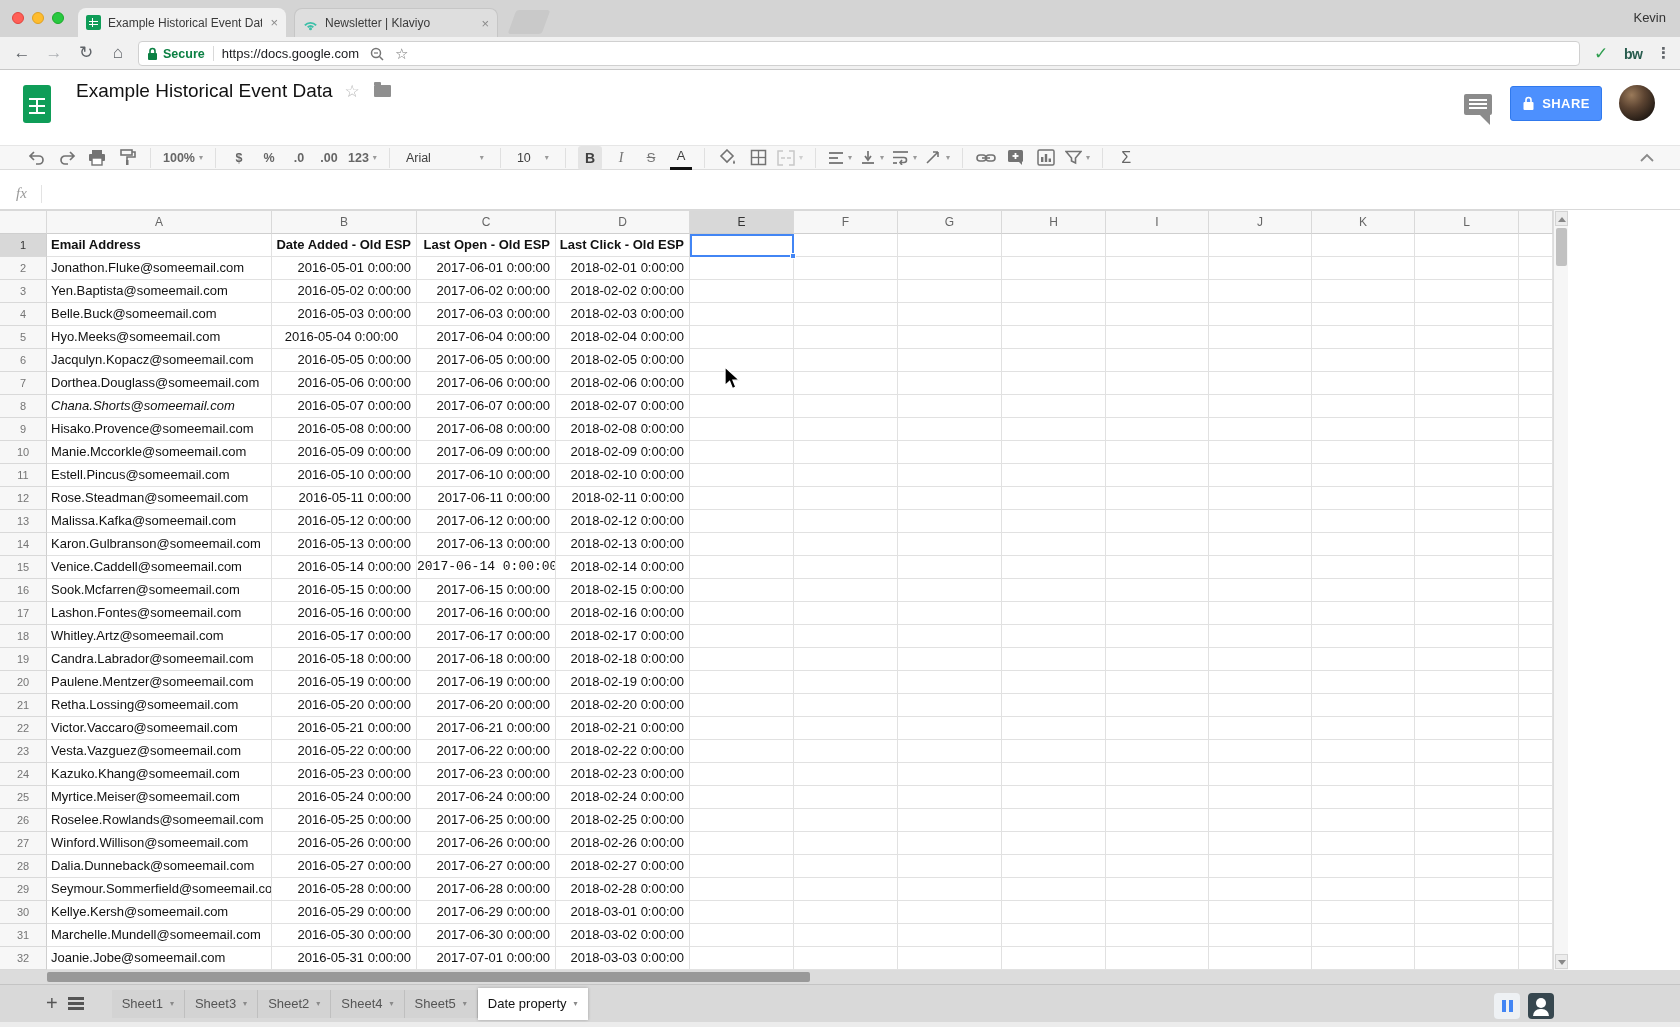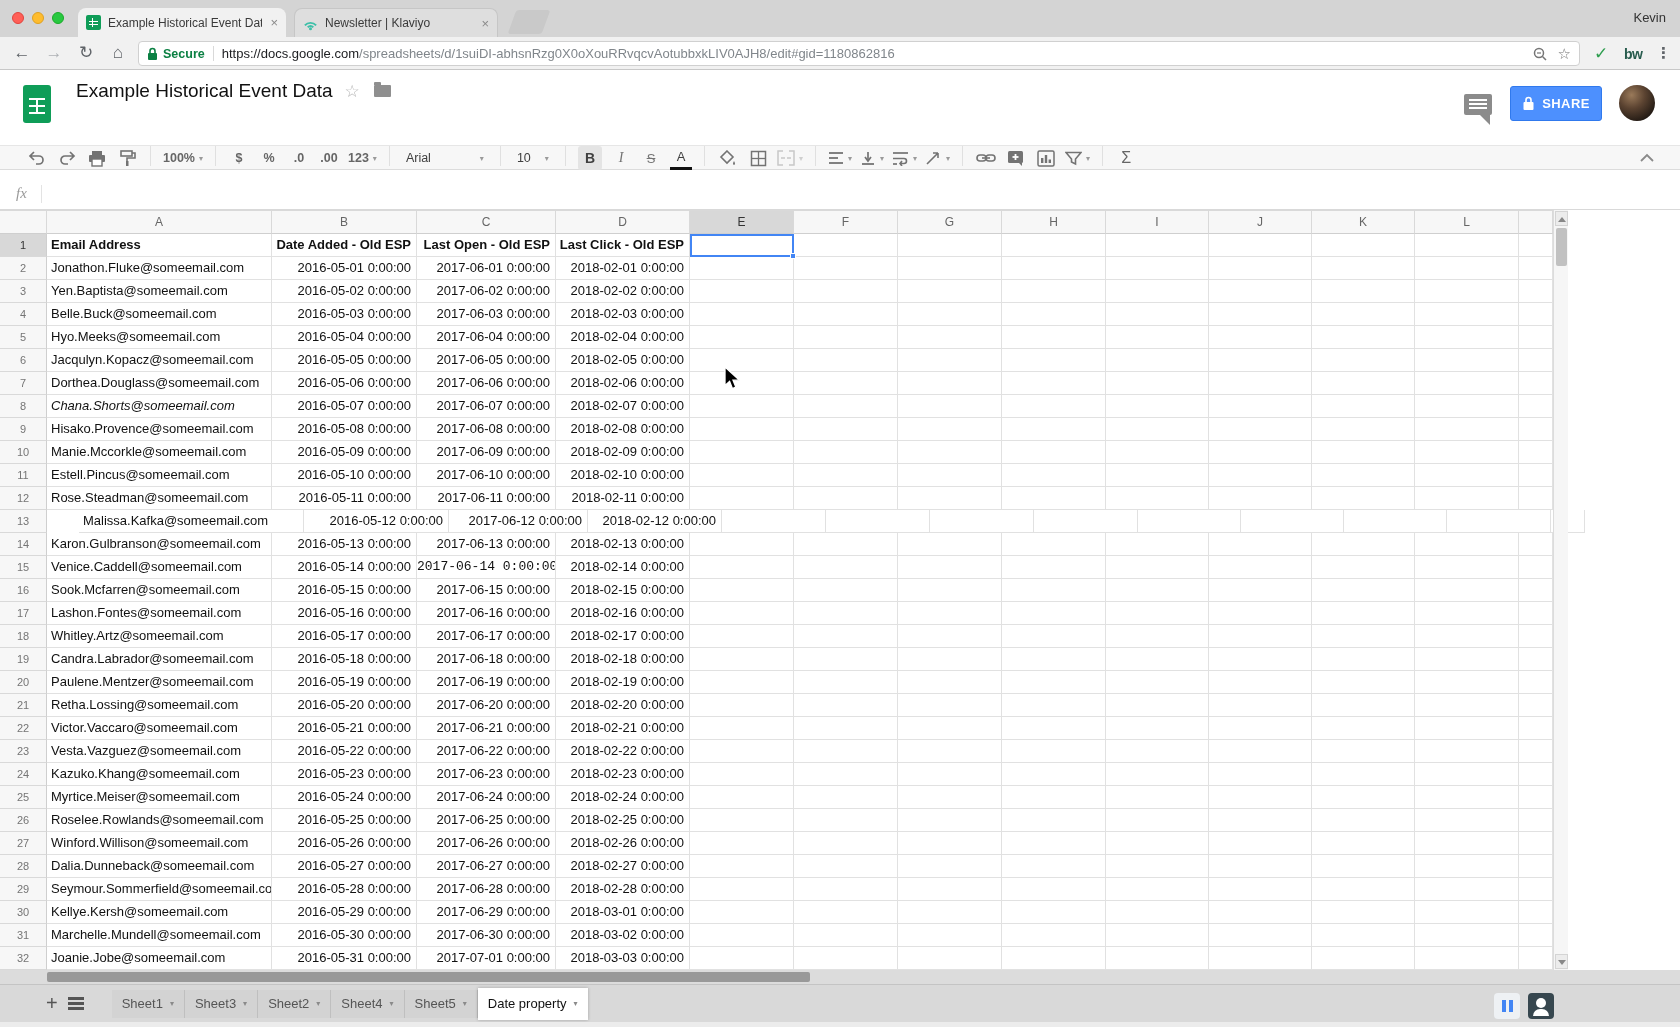--- a/index.html
+++ b/index.html
@@ -55,21 +55,21 @@
   .sh-comment { position:absolute; left:1464px; top:24px; width:28px; height:21px; background:#8b8b8b; border-radius:2px; }
   .sh-comment::before { content:""; position:absolute; left:5px; top:5px; width:18px; height:11px;
      background: linear-gradient(#fff,#fff) 0 0/18px 2px no-repeat, linear-gradient(#fff,#fff) 0 4px/18px 2px no-repeat, linear-gradient(#fff,#fff) 0 8px/18px 2px no-repeat; }
   .sh-comment::after { content:""; position:absolute; left:16px; top:21px; border:5px solid transparent; border-top-color:#8b8b8b; border-right-color:#8b8b8b; }
   .share-btn { position:absolute; left:1510px; top:16px; width:92px; height:35px; background:#4d90fe; border:1px solid #3079ed; border-radius:3px; color:#fff; font-size:13px; font-weight:700; display:flex; align-items:center; justify-content:center; letter-spacing:0.4px; }
   .share-btn svg { margin-right:7px; }
   .avatar { position:absolute; left:1619px; top:15px; width:36px; height:36px; border-radius:50%;
      background: radial-gradient(circle at 35% 28%, #9a7a5a 0%, #5b4331 38%, #221a14 78%, #121010 100%); }
 
   
-  .toolbar { position:absolute; left:0; top:145px; width:1680px; height:25px; background:#f7f7f7; border-top:1px solid #e6e6e6; border-bottom:1px solid #dcdcdc; display:flex; padding-left:22px; }
+  .toolbar { position:absolute; left:0; top:145px; width:1680px; height:25px; background:#f7f7f7; border-top:1px solid #e6e6e6; border-bottom:1px solid #dcdcdc; display:flex; align-items:center; padding-left:22px; }
   .tb { color:#737373; font-size:13px; display:flex; align-items:center; justify-content:center; height:24px; min-width:22px; margin:0 4px; white-space:nowrap; }
   .tb svg { display:block; }
   .tb-div { width:1px; height:20px; background:#e0e0e0; margin:0 8px; }
   .tb .caret { font-size:8px; color:#9a9a9a; margin-left:4px; }
   .tb-bold { font-weight:700; font-size:14px; color:#404040; background:#e4e4e4; border-radius:3px; padding:0 7px; }
   .tb-italic { font-style:italic; font-size:14px; font-family:"Liberation Serif","DejaVu Serif",serif; }
   .tb-strike { text-decoration:line-through; font-size:13px; }
   .tb-color { font-size:13px; color:#404040; border-bottom:3px solid #111; line-height:14px; padding:0 2px; }
   .tb-text { color:#666; font-weight:700; font-size:12.5px; }
   .tb-dim svg * { stroke:#c8c8c8 !important; }
@@ -161,21 +161,20 @@
   <div class="navico" style="left:106px;">⌂</div>
 
   <div class="urlfield">
     <svg width="11" height="14" viewBox="0 0 11 14">
       <rect x="1" y="6" width="9" height="7" rx="1" fill="#0b8043"></rect>
       <path d="M3 6 V4 a2.5 2.5 0 0 1 5 0 V6" fill="none" stroke="#0b8043" stroke-width="1.6"></path>
     </svg>
     <span class="secure">Secure</span>
     <span class="url-sep"></span>
     <span class="url-origin">https://docs.google.com</span>
-    <span class="url-path">/spreadsheets/d/1suiDI-abhsnRzg0X0oXouRRvqcvAotubbxkLIV0AJH8/edit#gid=1180862816</span>
     <svg class="urlicon" width="16" height="16" viewBox="0 0 16 16">
       <circle cx="7" cy="7" r="4.5" fill="none" stroke="#757575" stroke-width="1.5"></circle>
       <line x1="10.5" y1="10.5" x2="14" y2="14" stroke="#757575" stroke-width="1.5"></line>
       <line x1="5" y1="7" x2="9" y2="7" stroke="#757575" stroke-width="1.2"></line>
     </svg>
     <span class="urlicon">☆</span>
   </div>
 
   <div class="ext ext-check">✓</div>
   <div class="ext ext-bw">bw</div>
@@ -430,21 +429,21 @@
         <div class="cell right" style="width: 104px;"></div>
         <div class="cell right" style="width: 103px;"></div>
         <div class="cell right" style="width: 103px;"></div>
         <div class="cell right" style="width: 103px;"></div>
         <div class="cell right" style="width: 104px;"></div>
         <div class="cell right" style="width: 34px;"></div>
       </div>
       <div class="gridrow" style="top: 116px;">
         <div class="rowhdr">5</div>
         <div class="cell left" style="width: 225px;">Hyo.Meeks@someemail.com</div>
-        <div class="cell right" style="width: 145px;">2016-05-04 0:00:00</div>
+        <div class="cell right" style="width: 145px; text-align: center;">2016-05-04 0:00:00</div>
         <div class="cell right" style="width: 139px;">2017-06-04 0:00:00</div>
         <div class="cell right" style="width: 134px;">2018-02-04 0:00:00</div>
         <div class="cell right" style="width: 104px;"></div>
         <div class="cell right" style="width: 104px;"></div>
         <div class="cell right" style="width: 104px;"></div>
         <div class="cell right" style="width: 104px;"></div>
         <div class="cell right" style="width: 103px;"></div>
         <div class="cell right" style="width: 103px;"></div>
         <div class="cell right" style="width: 103px;"></div>
         <div class="cell right" style="width: 104px;"></div>
@@ -557,21 +556,21 @@
         <div class="cell right" style="width: 104px;"></div>
         <div class="cell right" style="width: 104px;"></div>
         <div class="cell right" style="width: 103px;"></div>
         <div class="cell right" style="width: 103px;"></div>
         <div class="cell right" style="width: 103px;"></div>
         <div class="cell right" style="width: 104px;"></div>
         <div class="cell right" style="width: 34px;"></div>
       </div>
       <div class="gridrow" style="top: 300px;">
         <div class="rowhdr">13</div>
-        <div class="cell left" style="width: 225px; margin-left: 32px;">Malissa.Kafka@someemail.com</div>
+        <div class="cell left" style="width: 225px;">Malissa.Kafka@someemail.com</div>
         <div class="cell right" style="width: 145px;">2016-05-12 0:00:00</div>
         <div class="cell right" style="width: 139px;">2017-06-12 0:00:00</div>
         <div class="cell right" style="width: 134px;">2018-02-12 0:00:00</div>
         <div class="cell right" style="width: 104px;"></div>
         <div class="cell right" style="width: 104px;"></div>
         <div class="cell right" style="width: 104px;"></div>
         <div class="cell right" style="width: 104px;"></div>
         <div class="cell right" style="width: 103px;"></div>
         <div class="cell right" style="width: 103px;"></div>
         <div class="cell right" style="width: 103px;"></div>

